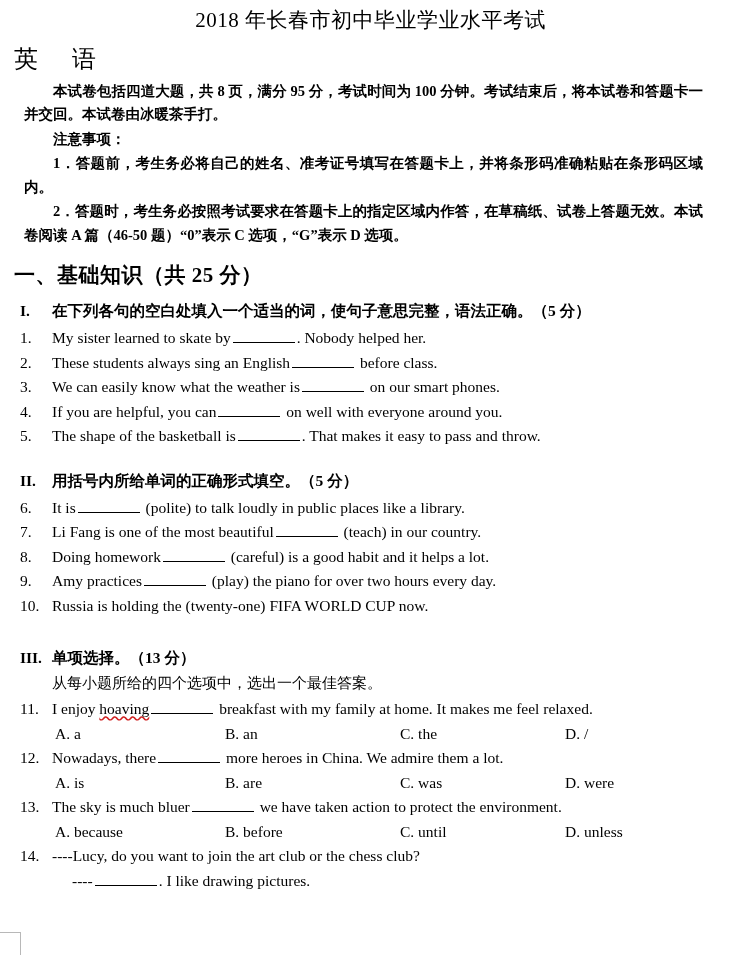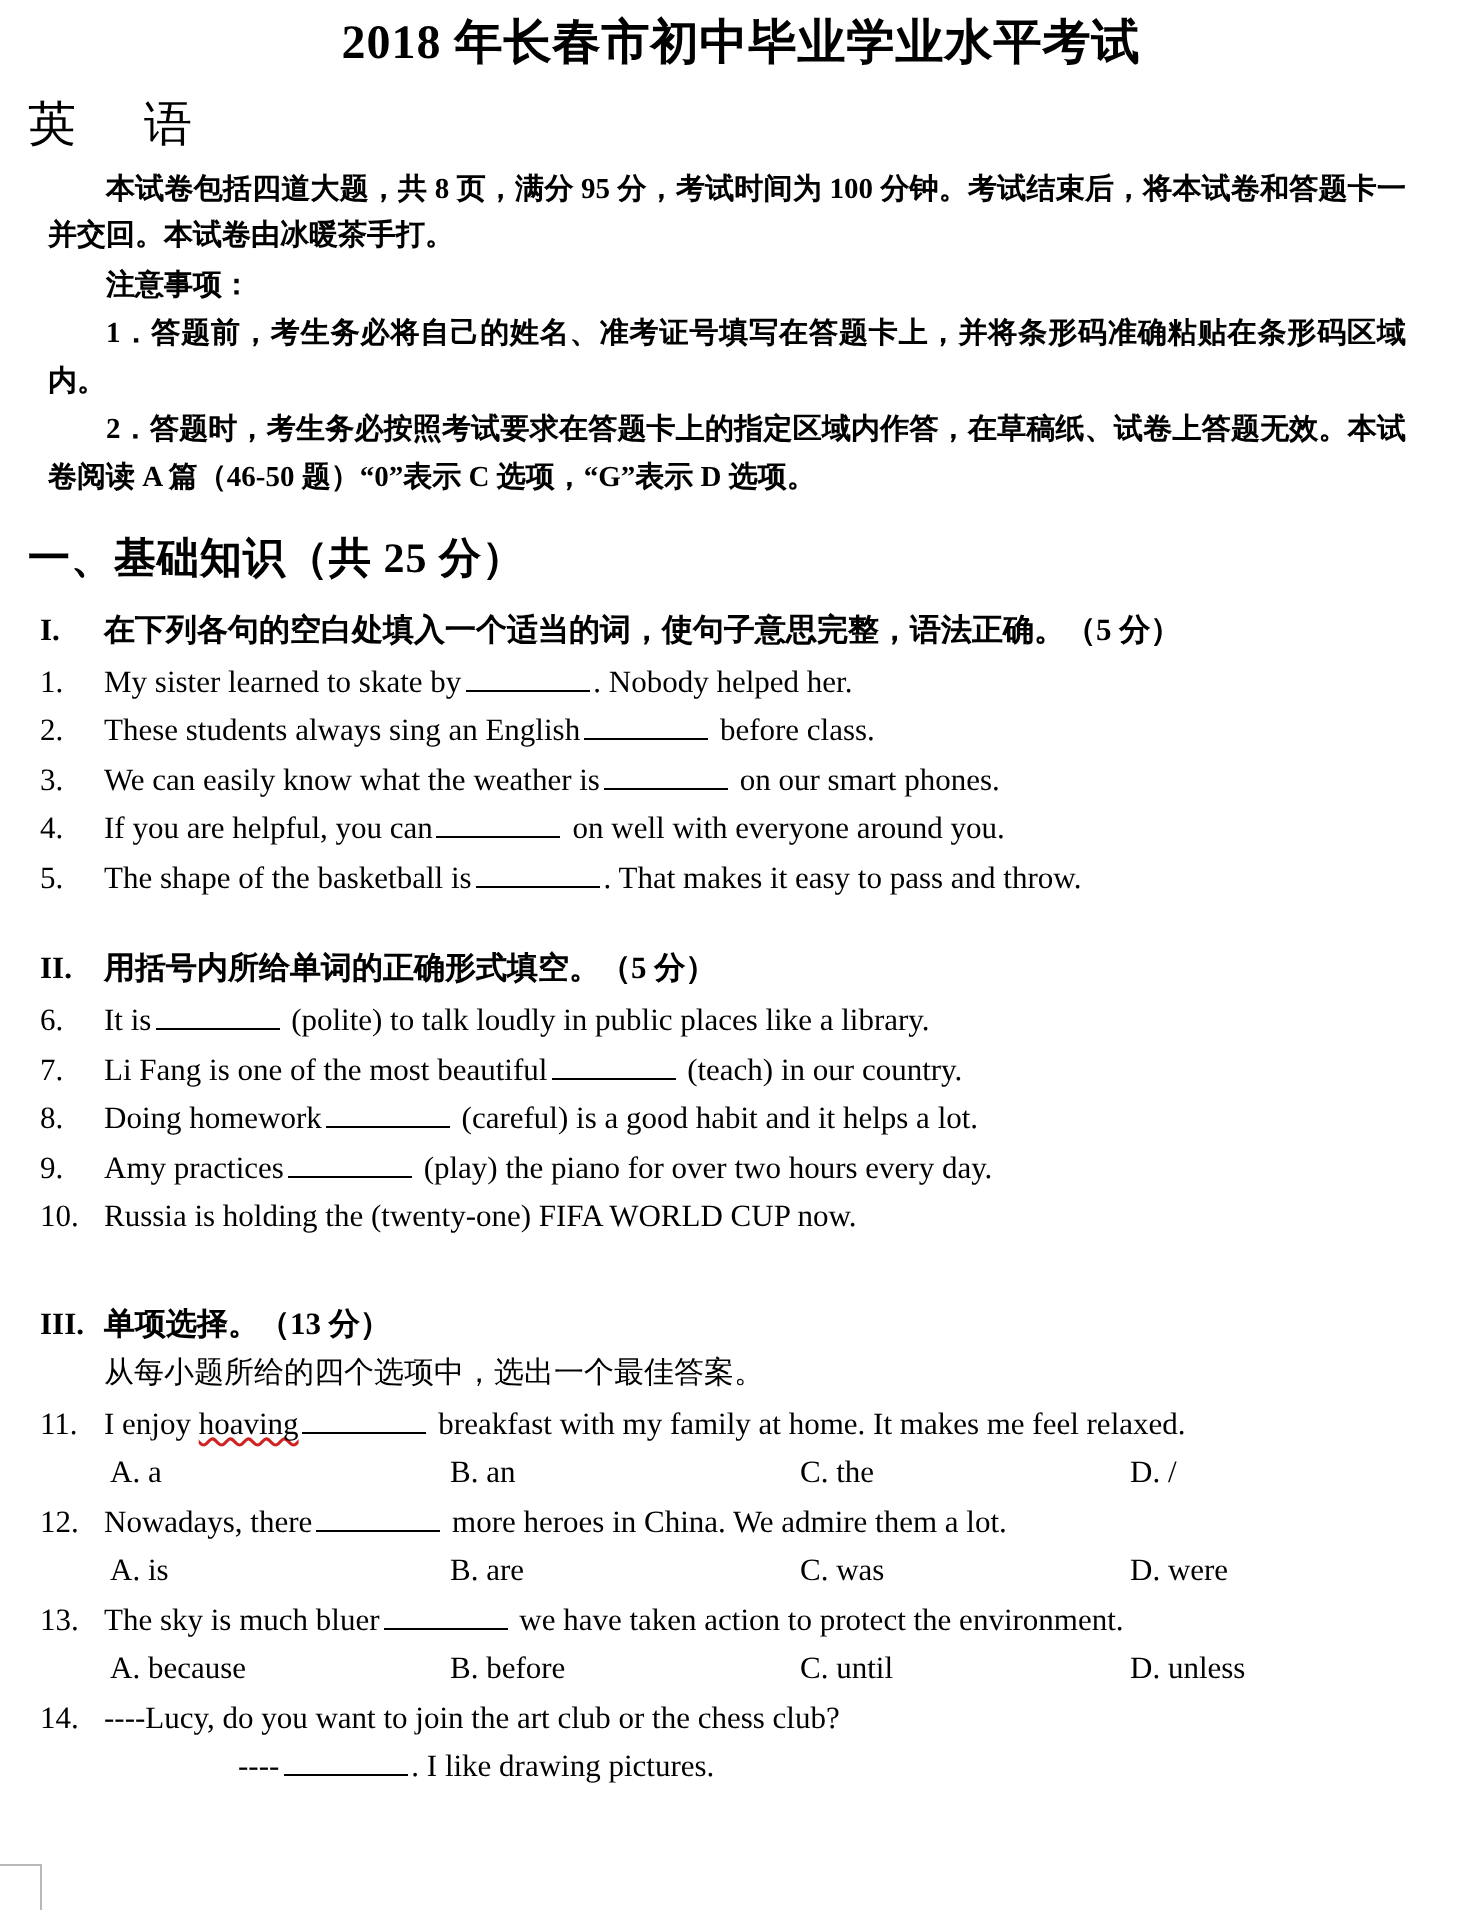--- a/index.html
+++ b/index.html
@@ -19,22 +19,22 @@
   .page {
     position: relative;
     width: 729px;
     height: 955px;
     box-sizing: border-box;
   }
 
   
   .doc-title {
     text-align: center;
-    font-size: 24px;
-    font-weight: bold;
+    font-size: 21px;
+    font-weight: normal;
     letter-spacing: 0.5px;
     margin: 8px 0 0 0;
     line-height: 1.2;
     padding-left: 12px;
   }
   .doc-subtitle {
     font-size: 24px;
     font-weight: normal;
     letter-spacing: 14px;
     text-indent: 14px;
@@ -100,21 +100,20 @@
   }
   .q-row .q-text {
     flex: 1;
     white-space: nowrap;
   }
 
   .q-cont {
     font-size: 15.5px;
     line-height: 24.5px;
     padding-left: 72px;
-    margin-left: 47px;
   }
 
   
   .blank {
     display: inline-block;
     border-bottom: 1.3px solid #000;
     width: 62px;
     height: 0.92em;
     vertical-align: baseline;
     margin: 0 2px;

